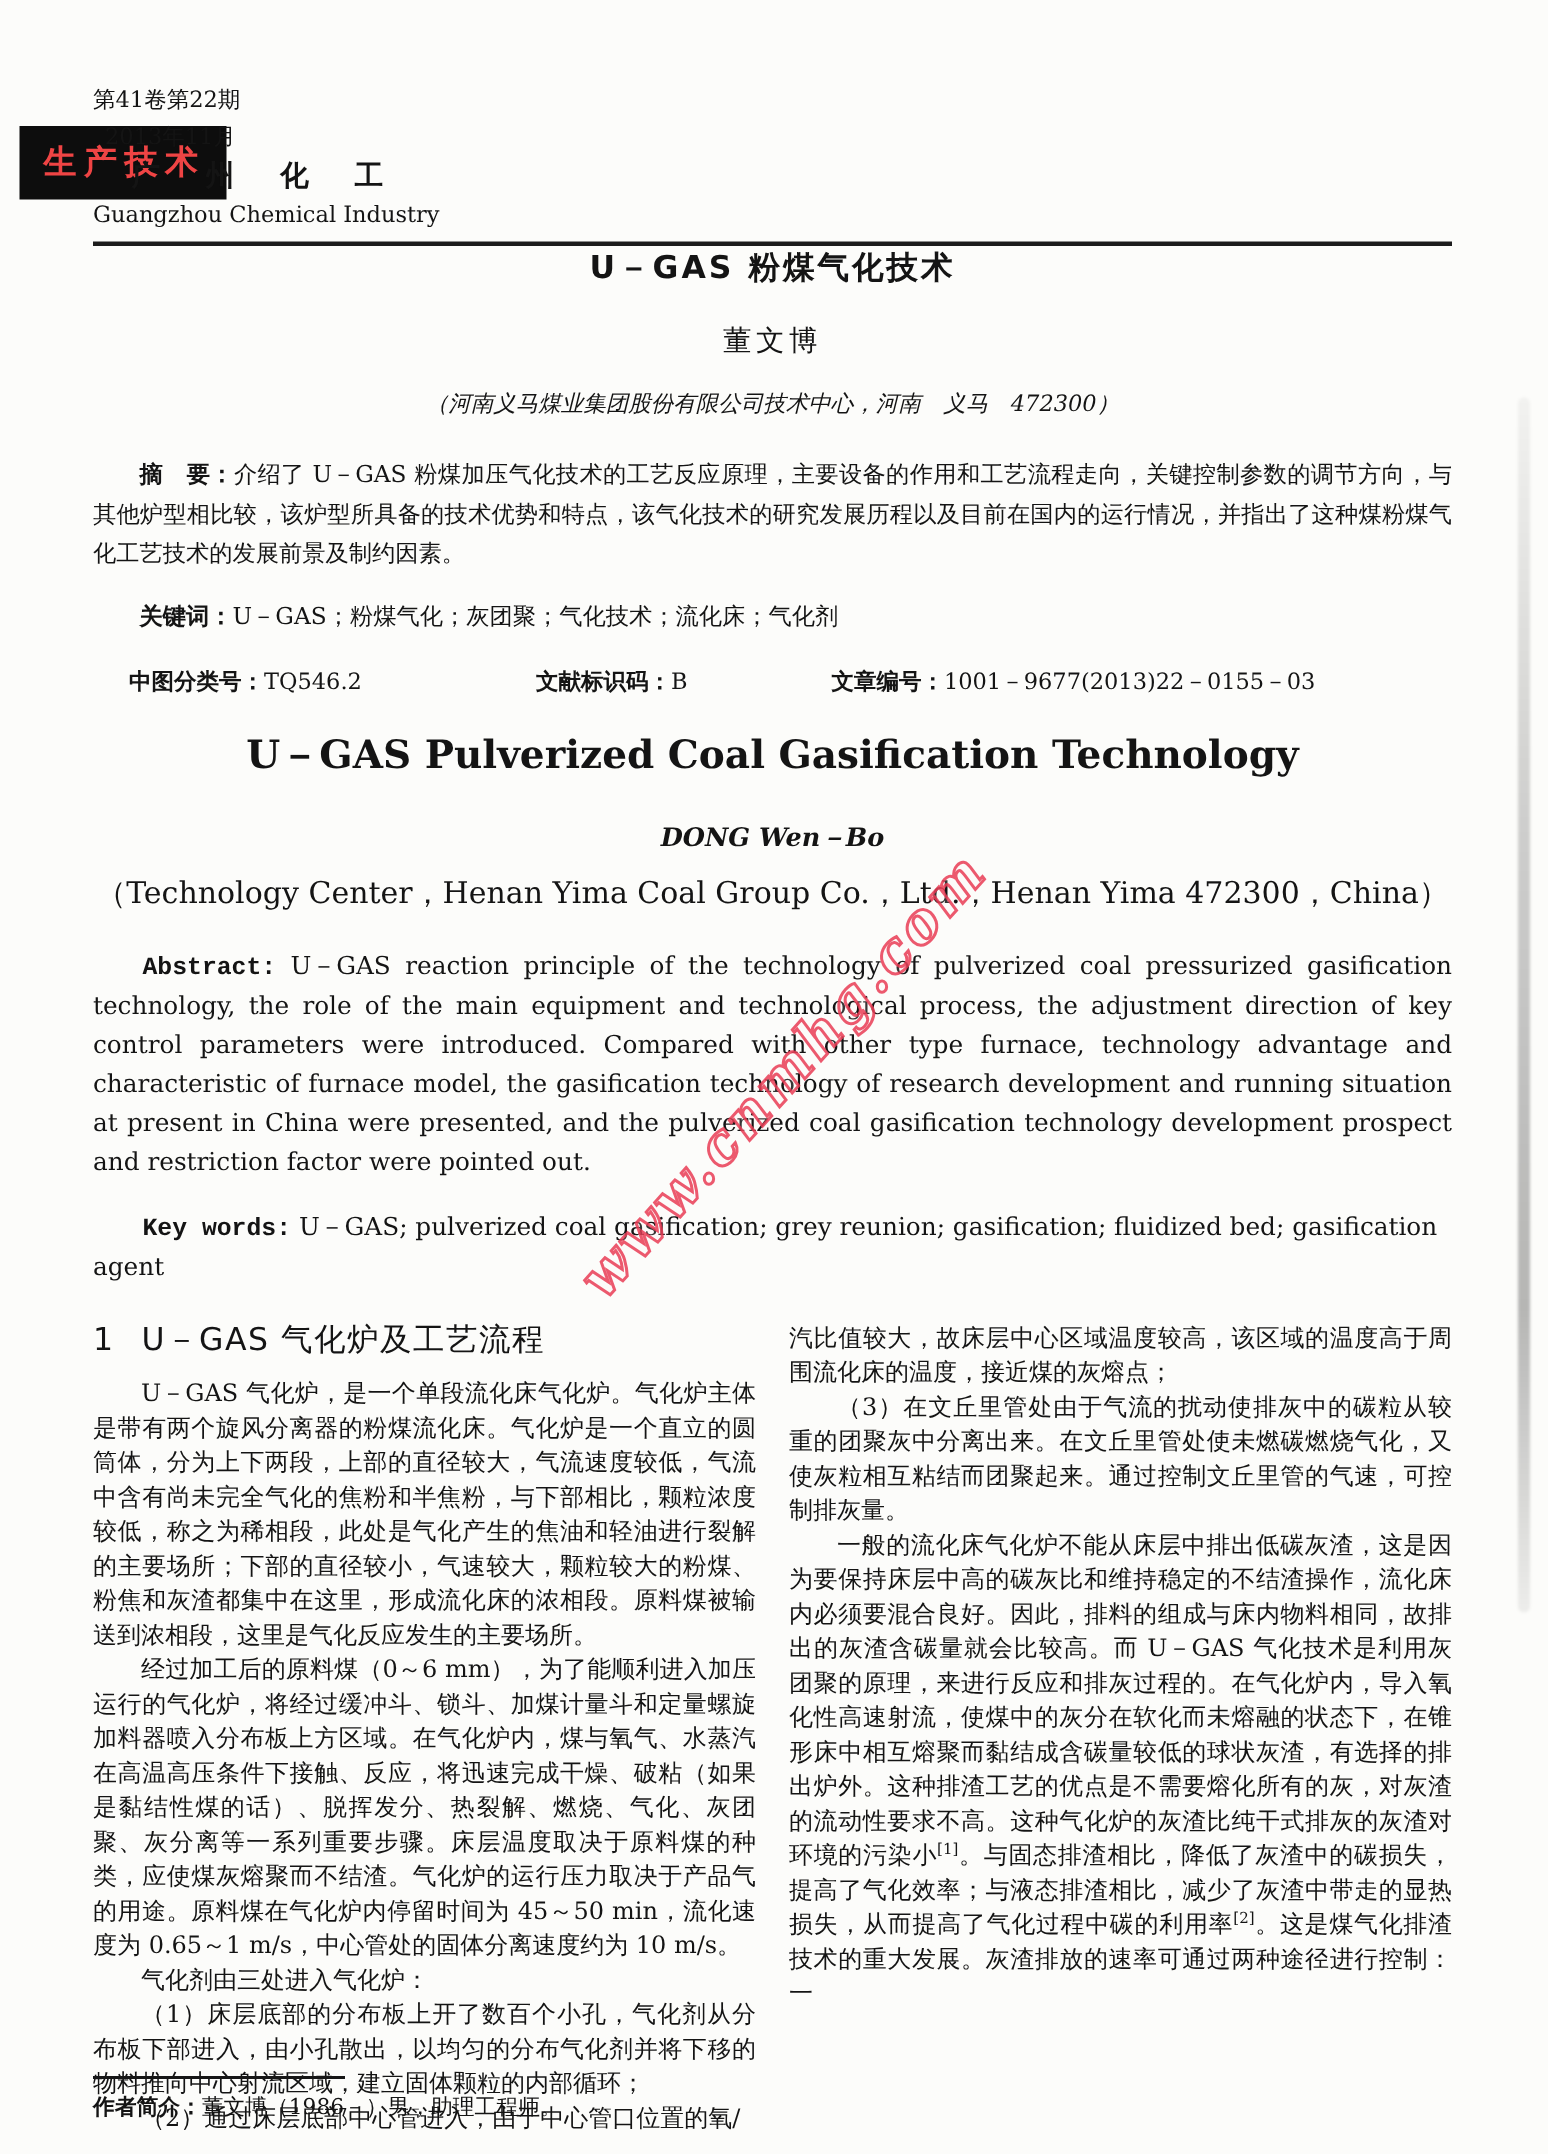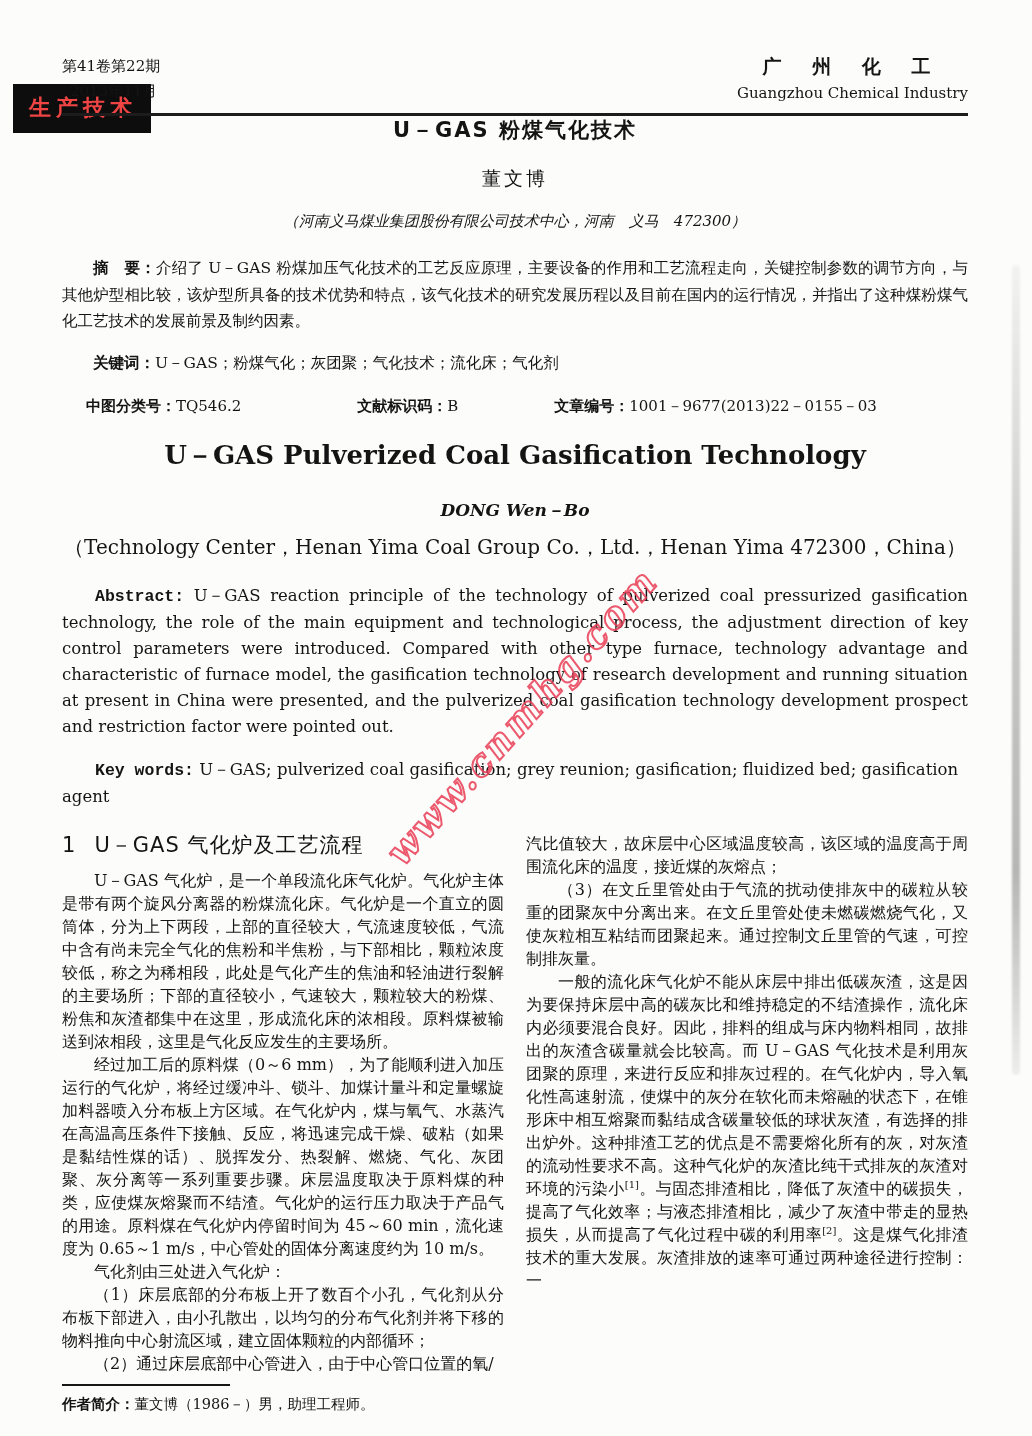--- a/index.html
+++ b/index.html
@@ -10,21 +10,21 @@
     background:#fcfcfa;
     color:#141414;
     font-family:"DejaVu Serif","Liberation Serif",serif;
     overflow:hidden;
   }
   .content { position:absolute; left:62px; top:54px; width:906px; }
 
   
   .jheader {
     display:flex; justify-content:space-between; align-items:flex-start;
-    border-bottom:3px solid #1c1c1c; padding-bottom:9px;
+    border-bottom:3px solid #1c1c1c; padding-bottom:9px;flex-direction:column;
   }
   .jh-left { font-size:15px; line-height:25px; }
   .jh-left .l2 { padding-left:8px; }
   .jh-center { text-align:center; }
   .jh-center .cn { font-size:19px; letter-spacing:12px; font-weight:bold; }
   .jh-center .en { font-size:15px; margin-top:4px; }
   .jh-right { text-align:right; font-size:15px; line-height:25px; }
 
   
   .badge {
@@ -143,21 +143,21 @@
 
     <p class="abs-en"><span class="lbl">Abstract:</span> <span>U－GAS reaction principle of the technology of pulverized coal pressurized gasification technology, the role of the main equipment and technological process, the adjustment direction of key control parameters were introduced. Compared with other type furnace, technology advantage and characteristic of furnace model, the gasification technology of research development and running situation at present in China were presented, and the pulverized coal gasification technology development prospect and restriction factor were pointed out.</span></p>
 
     <p class="kw-en"><span class="lbl">Key words:</span> <span>U－GAS; pulverized coal gasification; grey reunion; gasification; fluidized bed; gasification agent</span></p>
 
     <div class="columns">
 
       <div class="col col-left">
         <div class="sec-h"><span class="num">1</span><span>U－GAS 气化炉及工艺流程</span></div>
         <p>U－GAS 气化炉，是一个单段流化床气化炉。气化炉主体是带有两个旋风分离器的粉煤流化床。气化炉是一个直立的圆筒体，分为上下两段，上部的直径较大，气流速度较低，气流中含有尚未完全气化的焦粉和半焦粉，与下部相比，颗粒浓度较低，称之为稀相段，此处是气化产生的焦油和轻油进行裂解的主要场所；下部的直径较小，气速较大，颗粒较大的粉煤、粉焦和灰渣都集中在这里，形成流化床的浓相段。原料煤被输送到浓相段，这里是气化反应发生的主要场所。</p>
-        <p>经过加工后的原料煤（0～6 mm），为了能顺利进入加压运行的气化炉，将经过缓冲斗、锁斗、加煤计量斗和定量螺旋加料器喷入分布板上方区域。在气化炉内，煤与氧气、水蒸汽在高温高压条件下接触、反应，将迅速完成干燥、破粘（如果是黏结性煤的话）、脱挥发分、热裂解、燃烧、气化、灰团聚、灰分离等一系列重要步骤。床层温度取决于原料煤的种类，应使煤灰熔聚而不结渣。气化炉的运行压力取决于产品气的用途。原料煤在气化炉内停留时间为 45～60 min，流化速度为 0.65～1 m/s，中心管处的固体分离速度约为 10 m/s。</p>
+        <p>经过加工后的原料煤（0～6 mm），为了能顺利进入加压运行的气化炉，将经过缓冲斗、锁斗、加煤计量斗和定量螺旋加料器喷入分布板上方区域。在气化炉内，煤与氧气、水蒸汽在高温高压条件下接触、反应，将迅速完成干燥、破粘（如果是黏结性煤的话）、脱挥发分、热裂解、燃烧、气化、灰团聚、灰分离等一系列重要步骤。床层温度取决于原料煤的种类，应使煤灰熔聚而不结渣。气化炉的运行压力取决于产品气的用途。原料煤在气化炉内停留时间为 45～50 min，流化速度为 0.65～1 m/s，中心管处的固体分离速度约为 10 m/s。</p>
         <p>气化剂由三处进入气化炉：</p>
         <p>（1）床层底部的分布板上开了数百个小孔，气化剂从分布板下部进入，由小孔散出，以均匀的分布气化剂并将下移的物料推向中心射流区域，建立固体颗粒的内部循环；</p>
         <p>（2）通过床层底部中心管进入，由于中心管口位置的氧/</p>
       </div>
 
       <div class="col col-right">
         <p class="noindent">汽比值较大，故床层中心区域温度较高，该区域的温度高于周围流化床的温度，接近煤的灰熔点；</p>
         <p>（3）在文丘里管处由于气流的扰动使排灰中的碳粒从较重的团聚灰中分离出来。在文丘里管处使未燃碳燃烧气化，又使灰粒相互粘结而团聚起来。通过控制文丘里管的气速，可控制排灰量。</p>
         <p><span>一般的流化床气化炉不能从床层中排出低碳灰渣，这是因为要保持床层中高的碳灰比和维持稳定的不结渣操作，流化床内必须要混合良好。因此，排料的组成与床内物料相同，故排出的灰渣含碳量就会比较高。而 U－GAS 气化技术是利用灰团聚的原理，来进行反应和排灰过程的。在气化炉内，导入氧化性高速射流，使煤中的灰分在软化而未熔融的状态下，在锥形床中相互熔聚而黏结成含碳量较低的球状灰渣，有选择的排出炉外。这种排渣工艺的优点是不需要熔化所有的灰，对灰渣的流动性要求不高。这种气化炉的灰渣比纯干式排灰的灰渣对环境的污染小</span><sup>[1]</sup><span>。与固态排渣相比，降低了灰渣中的碳损失，提高了气化效率；与液态排渣相比，减少了灰渣中带走的显热损失，从而提高了气化过程中碳的利用率</span><sup>[2]</sup><span>。这是煤气化排渣技术的重大发展。灰渣排放的速率可通过两种途径进行控制：一</span></p>
       </div>

